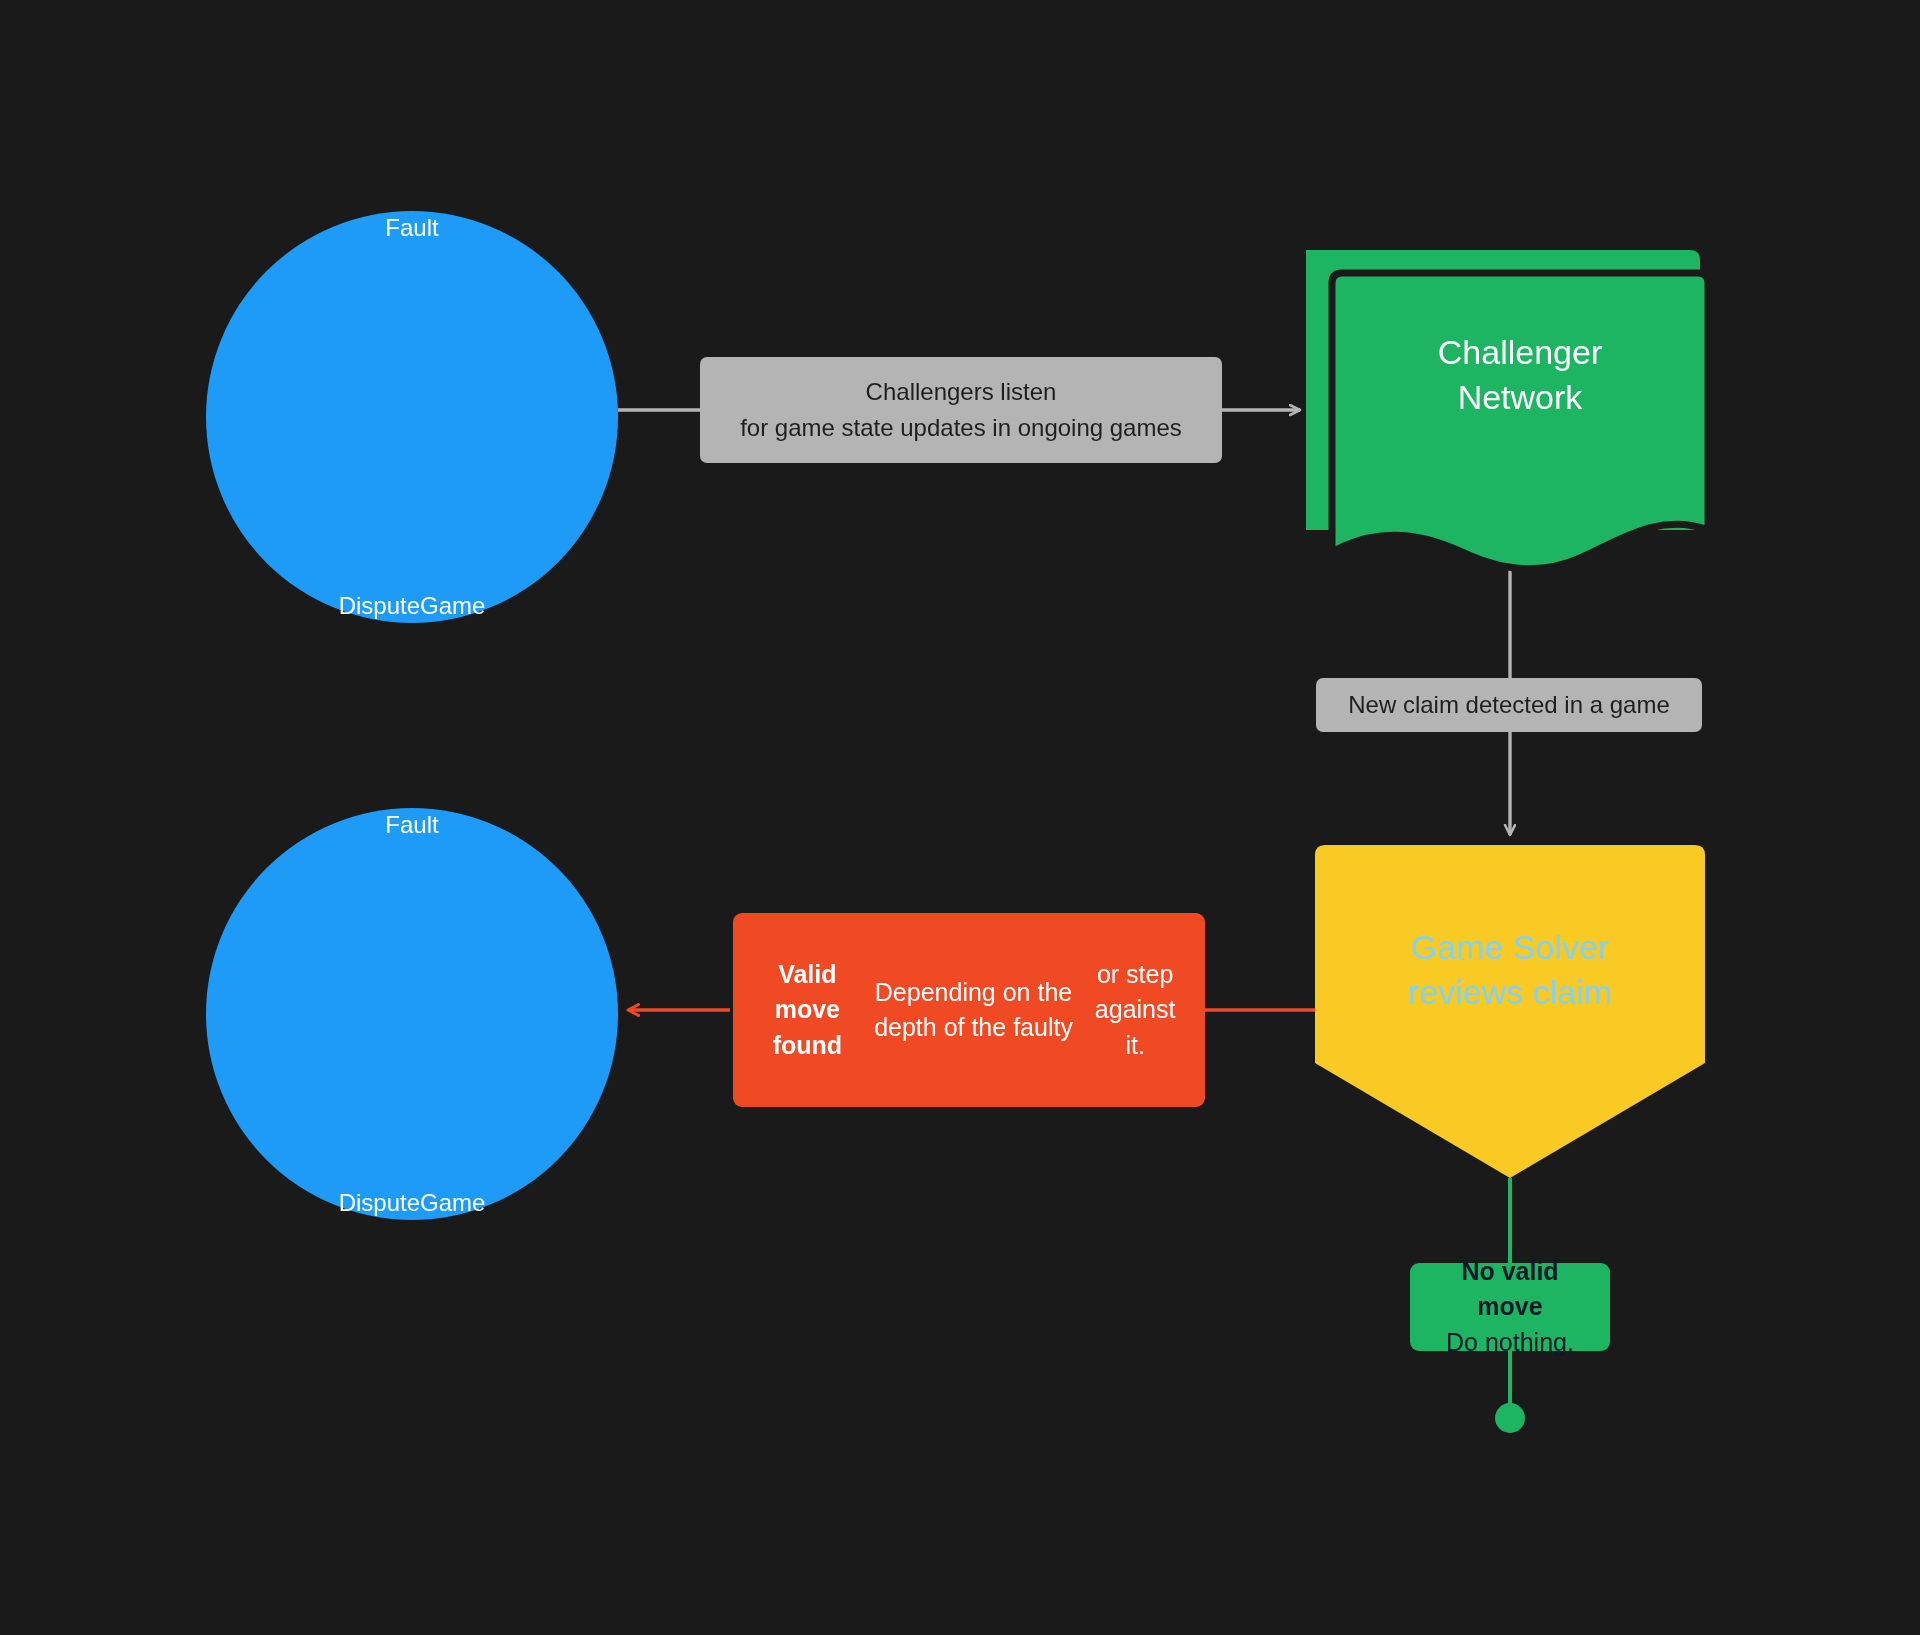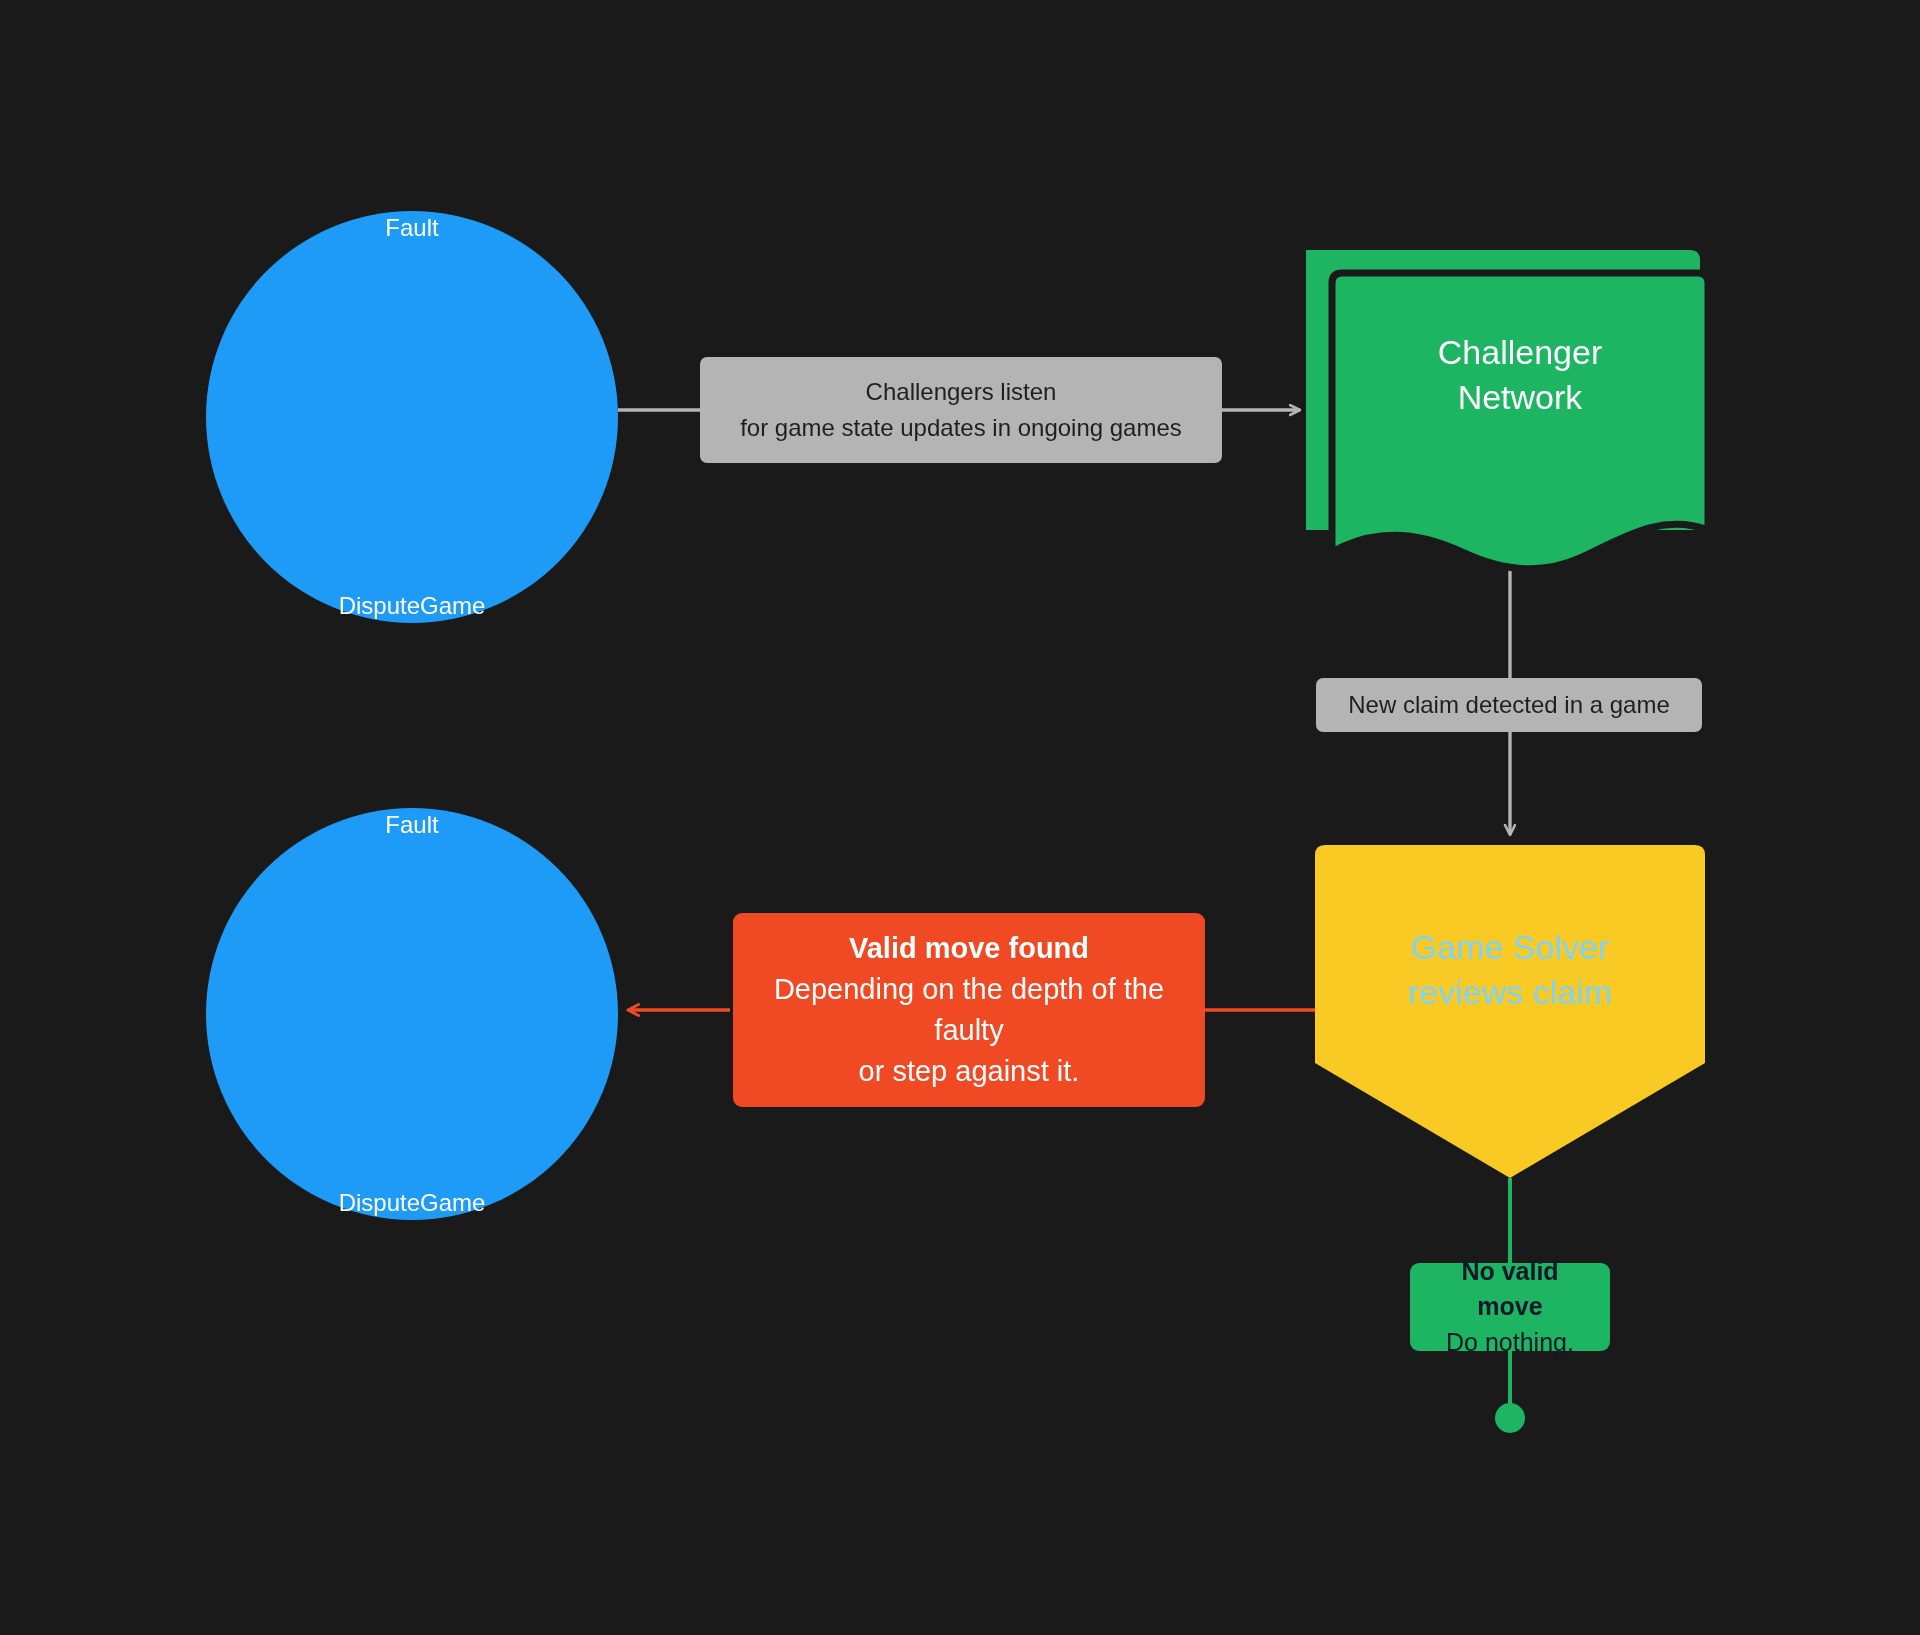--- a/index.html
+++ b/index.html
@@ -65,25 +65,24 @@
     justify-content: center;
     padding: 10px 16px;
     box-sizing: border-box;
   }
   
   .edge-label-orange {
     position: absolute;
     background: #f04a25;
     color: #ffffff;
     border-radius: 9px;
-    font-size: 29px;
+    font-size: 25px;
     line-height: 1.42;
     text-align: center;
     display: flex;
-    flex-direction: column;
     align-items: center;
     justify-content: center;
     padding: 12px 18px;
     box-sizing: border-box;
   }
   .edge-label-orange .hdr { font-weight: bold; }
   
   .edge-label-green {
     position: absolute;
     background: #1db462;

